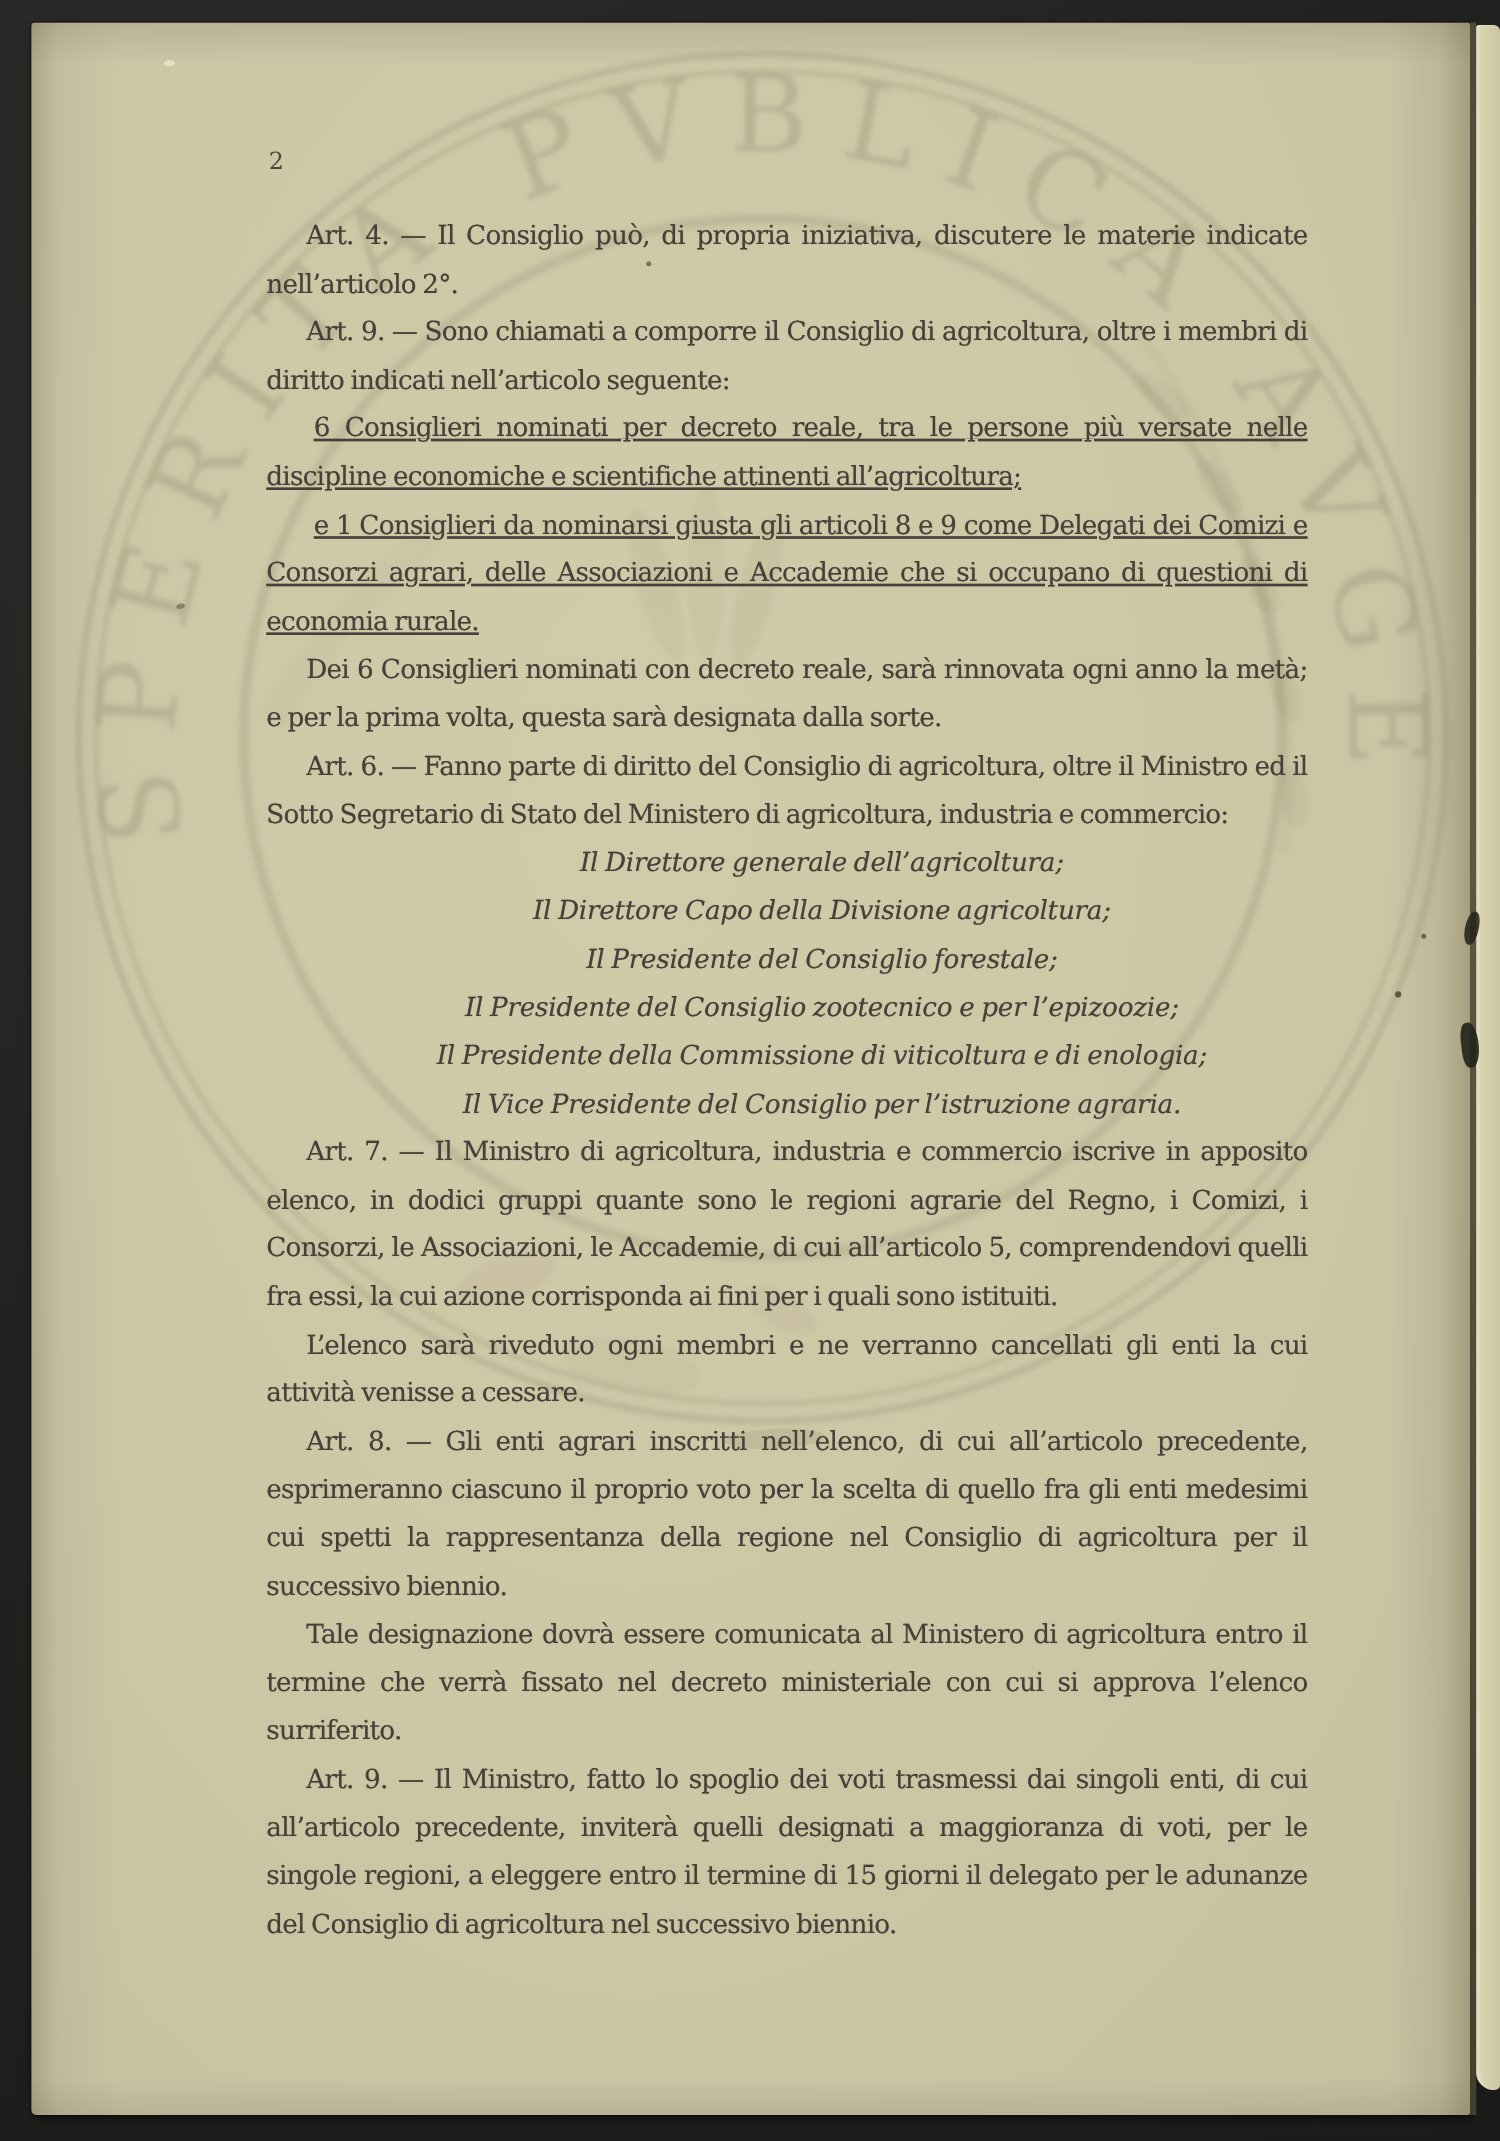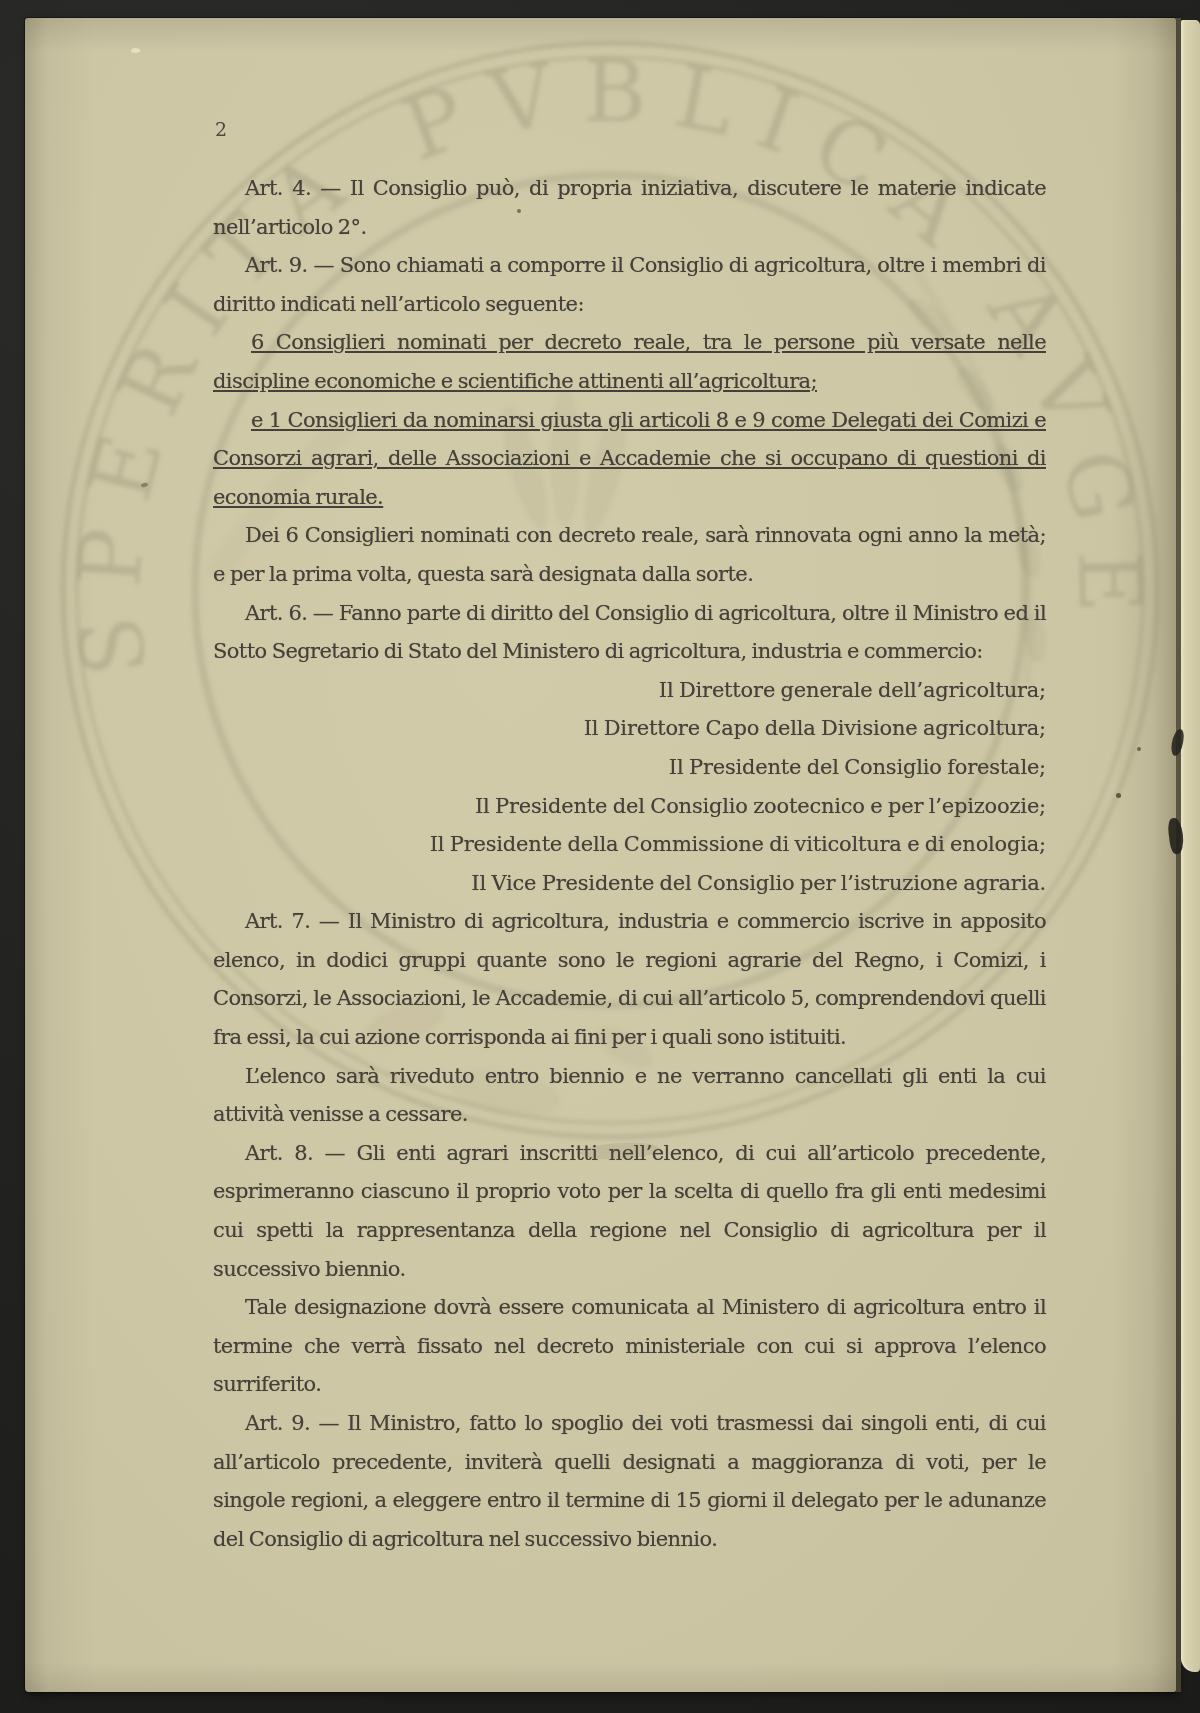--- a/index.html
+++ b/index.html
@@ -30,21 +30,21 @@
     font-size:21px; line-height:38.6px; color:#45413a;
     letter-spacing:-0.6px; word-spacing:-1px;
     text-rendering:optimizeLegibility;
     text-shadow: 0 0 0.7px rgba(72,66,54,.55);
     hyphens:auto;
     margin-top:32px;
   }
   .text-block p { margin:0; text-indent:32px; text-align:justify; }
   .text-block p.item { text-indent:38px;text-decoration:underline; }
   .text-block p.italic-line {
-    text-indent:0; margin-left:56px; text-align:right;
+    font-style:italic; text-indent:0; margin-left:56px; text-align:center;
     letter-spacing:-0.2px;
   }
   
   .seam {
     position:absolute; left:1176px; top:18px; width:5px; height:1674px;
     background:linear-gradient(180deg,#55523e 0%, #6a654c 30%, #5a5640 70%, #4a4734 100%);
     opacity:.85;
   }
   
   .next-page {
@@ -117,21 +117,21 @@
       <p class="item">e 1 Consiglieri da nominarsi giusta gli articoli 8 e 9 come Delegati dei Comizi e Consorzi agrari, delle Associazioni e Accademie che si occupano di questioni di economia rurale.</p>
       <p>Dei 6 Consiglieri nominati con decreto reale, sarà rinnovata ogni anno la metà; e per la prima volta, questa sarà designata dalla sorte.</p>
       <p>Art. 6. — Fanno parte di diritto del Consiglio di agricoltura, oltre il Ministro ed il Sotto Segretario di Stato del Ministero di agricoltura, industria e commercio:</p>
       <p class="italic-line">Il Direttore generale dell’agricoltura;</p>
       <p class="italic-line">Il Direttore Capo della Divisione agricoltura;</p>
       <p class="italic-line">Il Presidente del Consiglio forestale;</p>
       <p class="italic-line">Il Presidente del Consiglio zootecnico e per l’epizoozie;</p>
       <p class="italic-line">Il Presidente della Commissione di viticoltura e di enologia;</p>
       <p class="italic-line">Il Vice Presidente del Consiglio per l’istruzione agraria.</p>
       <p>Art. 7. — Il Ministro di agricoltura, industria e commercio iscrive in apposito elenco, in dodici gruppi quante sono le regioni agrarie del Regno, i Comizi, i Consorzi, le Associazioni, le Accademie, di cui all’articolo 5, comprendendovi quelli fra essi, la cui azione corrisponda ai fini per i quali sono istituiti.</p>
-      <p>L’elenco sarà riveduto entro biennio e ne verranno cancellati gli enti la cui attività venisse a cessare.</p>
+      <p>L’elenco sarà riveduto ogni membri e ne verranno cancellati gli enti la cui attività venisse a cessare.</p>
       <p>Art. 8. — Gli enti agrari inscritti nell’elenco, di cui all’articolo precedente, esprimeranno ciascuno il proprio voto per la scelta di quello fra gli enti medesimi cui spetti la rappresentanza della regione nel Consiglio di agricoltura per il successivo biennio.</p>
       <p>Tale designazione dovrà essere comunicata al Ministero di agricoltura entro il termine che verrà fissato nel decreto ministeriale con cui si approva l’elenco surriferito.</p>
       <p>Art. 9. — Il Ministro, fatto lo spoglio dei voti trasmessi dai singoli enti, di cui all’articolo precedente, inviterà quelli designati a maggioranza di voti, per le singole regioni, a eleggere entro il termine di 15 giorni il delegato per le adunanze del Consiglio di agricoltura nel successivo biennio.</p>
     </div>
 
     <div class="mark dot-3"></div>
     <div class="mark dot-4"></div>
     <div class="mark smudge"></div>
     <div class="mark fleck"></div>
   </div>

